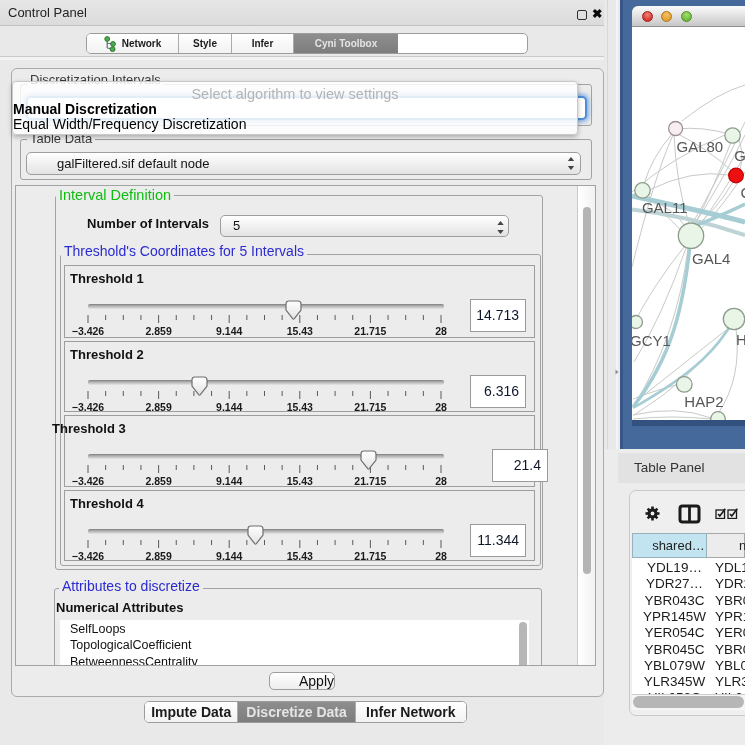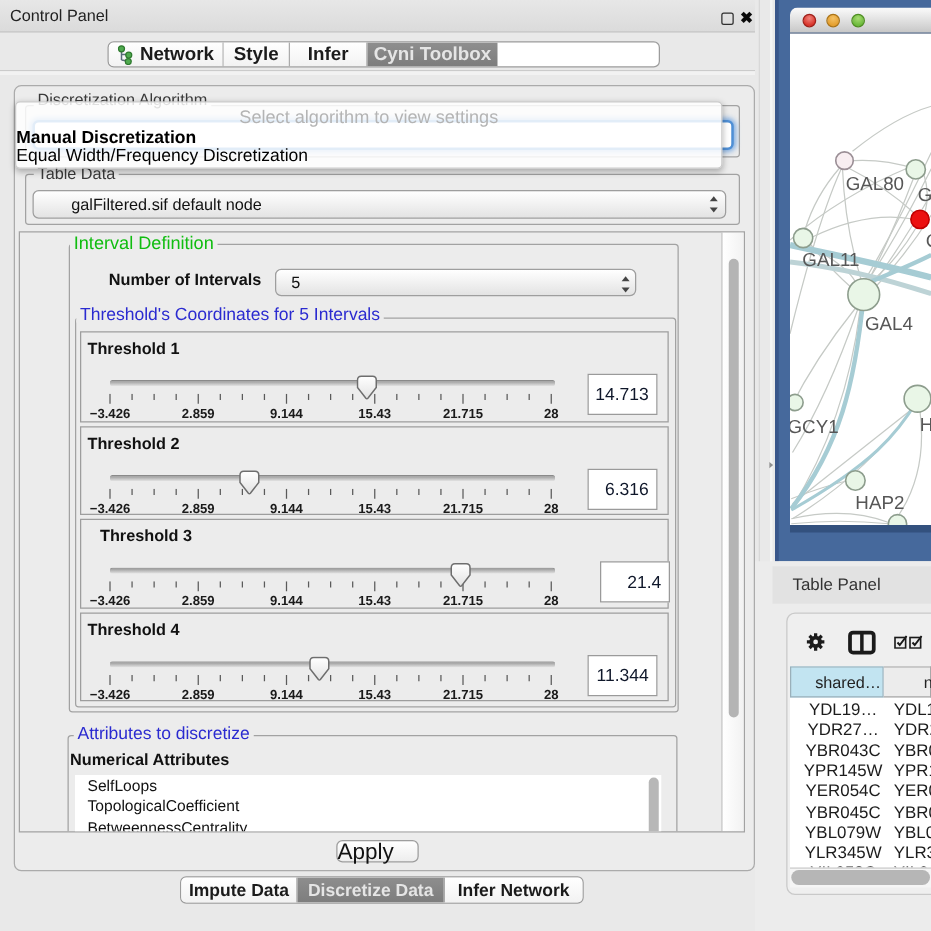--- a/index.html
+++ b/index.html
@@ -4,21 +4,21 @@
 *{margin:0;padding:0;box-sizing:border-box;}
 html,body{width:745px;height:745px;overflow:hidden;}
 body{font-family:"Liberation Sans",sans-serif;background:#e9e9e9;position:relative;}
 .abs{position:absolute;}
 .titlebar{left:0;top:0;width:616px;height:26px;background:linear-gradient(#e7e7e7,#dbdbdb);border-bottom:1px solid #c2c2c2;}
 .titletext{left:8px;top:0;height:26px;line-height:26px;font-size:13px;color:#222;}
 .flticon{left:577px;top:10px;width:10px;height:10px;border:1.8px solid #2e2e2e;border-radius:2px;}
 .closeicon{left:592px;top:6px;font-size:12.5px;font-weight:bold;color:#0a0a0a;}
 
 .seg{height:21px;background:#fff;border:1px solid #9c9c9c;display:flex;overflow:hidden;}
-.seg .s{height:100%;display:flex;align-items:center;justify-content:center;font-size:15px;font-weight:bold;color:#1b1b1b;border-right:1px solid #ababab;background:linear-gradient(#ffffff,#f2f2f2);}
+.seg .s{height:100%;display:flex;align-items:center;justify-content:center;font-size:10px;font-weight:bold;color:#1b1b1b;border-right:1px solid #ababab;background:linear-gradient(#ffffff,#f2f2f2);}
 .seg .s:last-child{border-right:none;}
 .seg .sel{background:linear-gradient(#8e8e8e,#7d7d7d);color:#e5e5e5;}
 .topseg{left:86px;top:33px;width:442px;border-radius:5px;}
 .botseg{left:144px;top:701px;width:323px;border-radius:5px;height:22px;font-size:14px;text-align:center;}
 .botseg .s{font-size:14px;}
 
 .panel{left:11px;top:68px;width:593px;height:629px;background:#ececec;border:1px solid #ababab;border-radius:6px;}
 .group{border:1px solid #a2a2a2;border-radius:3px;}
 .gtitle{position:absolute;background:#ececec;padding:0 3px;font-size:13px;line-height:13px;color:#3a3a3a;}
 
@@ -55,21 +55,21 @@
         <circle cx="8.6" cy="14.2" r="2.4" fill="#4faa4f" stroke="#2f7a2f" stroke-width="1"></circle>
       </svg>Network</div>
     <div class="s" style="width:53px">Style</div>
     <div class="s" style="width:62px">Infer</div>
     <div class="s sel" style="width:104px">Cyni Toolbox</div>
   </div>
 <div class="abs" style="left:0;top:56px;width:616px;height:1px;background:#cbcbcb;"></div>
 <div class="abs" style="left:0;top:57px;width:616px;height:3px;background:#f2f2f2;"></div>
 <div class="abs panel"></div>
 <div class="abs group" style="left:20px;top:84px;width:572px;height:42px;"></div>
-<div class="gtitle" style="left:27px;top:73px;">Discretization Algorithm</div>
+<div class="gtitle" style="left:27px;top:73px;">Discretization Intervals</div>
 <div class="abs" style="left:26px;top:96px;width:561px;height:24px;border-radius:5px;background:#fff;border:2.5px solid #4f8fd5;box-shadow:0 0 4px 1.5px rgba(70,140,220,0.65);"></div>
 <div class="abs group" style="left:20px;top:139px;width:572px;height:41px;"></div>
 <div class="gtitle" style="left:27px;top:132px;">Table Data</div>
 <div class="abs combo" style="left:26px;top:152px;width:555px;height:23px;line-height:21px;padding-left:30px;">galFiltered.sif default node</div>
 <svg class="abs" style="left:566px;top:156px" width="10" height="15" viewBox="0 0 10 15">
     <path d="M5 1 L8.2 5 L1.8 5 Z" fill="#444"></path>
     <path d="M5 14 L8.2 10 L1.8 10 Z" fill="#444"></path>
   </svg>
 <div class="abs scrollpane">
 <div class="abs group" style="left:39px;top:9px;width:488px;height:375px;"></div>
@@ -160,21 +160,21 @@
       <defs>
         <linearGradient id="tg2" x1="0" y1="0" x2="0" y2="1">
           <stop offset="0" stop-color="#ffffff"></stop>
           <stop offset="1" stop-color="#e2e2e2"></stop>
         </linearGradient>
       </defs>
       <path d="M1 4 Q1 1 4 1 L13 1 Q16 1 16 4 L16 10 L9.3 18.6 Q8.5 19.5 7.7 18.6 L1 10 Z" fill="url(#tg2)" stroke="#6e6e6e" stroke-width="1.2"></path>
     </svg>
 <div class="vbox" style="left:454px;top:189px;">6.316</div>
 <div class="thrp" style="left:48px;top:229px;width:471px;height:72px;"></div>
-<div class="thrlab" style="left:64px;top:235px;">Threshold 3</div>
+<div class="thrlab" style="left:36px;top:235px;">Threshold 3</div>
 <div class="track" style="left:72px;top:268px;width:356px;"></div>
 <svg class="abs" style="left:54px;top:279px;" width="400" height="9" viewBox="0 0 400 9">
       <line x1="18.00" y1="0" x2="18.00" y2="8" stroke="#5a5a5a" stroke-width="1"></line>
       <line x1="35.65" y1="0" x2="35.65" y2="5" stroke="#5a5a5a" stroke-width="1"></line>
       <line x1="53.30" y1="0" x2="53.30" y2="5" stroke="#5a5a5a" stroke-width="1"></line>
       <line x1="70.95" y1="0" x2="70.95" y2="5" stroke="#5a5a5a" stroke-width="1"></line>
       <line x1="88.60" y1="0" x2="88.60" y2="8" stroke="#5a5a5a" stroke-width="1"></line>
       <line x1="106.25" y1="0" x2="106.25" y2="5" stroke="#5a5a5a" stroke-width="1"></line>
       <line x1="123.90" y1="0" x2="123.90" y2="5" stroke="#5a5a5a" stroke-width="1"></line>
       <line x1="141.55" y1="0" x2="141.55" y2="5" stroke="#5a5a5a" stroke-width="1"></line>
@@ -200,21 +200,21 @@
 <div class="ticklab" style="left:425.00000000000006px;top:289px;">28</div>
 <svg class="abs" style="left:344.3639343218991px;top:264px;" width="17" height="20" viewBox="0 0 17 20">
       <defs>
         <linearGradient id="tg3" x1="0" y1="0" x2="0" y2="1">
           <stop offset="0" stop-color="#ffffff"></stop>
           <stop offset="1" stop-color="#e2e2e2"></stop>
         </linearGradient>
       </defs>
       <path d="M1 4 Q1 1 4 1 L13 1 Q16 1 16 4 L16 10 L9.3 18.6 Q8.5 19.5 7.7 18.6 L1 10 Z" fill="url(#tg3)" stroke="#6e6e6e" stroke-width="1.2"></path>
     </svg>
-<div class="vbox" style="left:464px;top:263px;">21.4</div>
+<div class="vbox" style="left:476px;top:263px;">21.4</div>
 <div class="thrp" style="left:48px;top:304px;width:471px;height:71px;"></div>
 <div class="thrlab" style="left:54px;top:310px;">Threshold 4</div>
 <div class="track" style="left:72px;top:343px;width:356px;"></div>
 <svg class="abs" style="left:54px;top:354px;" width="400" height="9" viewBox="0 0 400 9">
       <line x1="18.00" y1="0" x2="18.00" y2="8" stroke="#5a5a5a" stroke-width="1"></line>
       <line x1="35.65" y1="0" x2="35.65" y2="5" stroke="#5a5a5a" stroke-width="1"></line>
       <line x1="53.30" y1="0" x2="53.30" y2="5" stroke="#5a5a5a" stroke-width="1"></line>
       <line x1="70.95" y1="0" x2="70.95" y2="5" stroke="#5a5a5a" stroke-width="1"></line>
       <line x1="88.60" y1="0" x2="88.60" y2="8" stroke="#5a5a5a" stroke-width="1"></line>
       <line x1="106.25" y1="0" x2="106.25" y2="5" stroke="#5a5a5a" stroke-width="1"></line>
@@ -254,21 +254,21 @@
 <div class="gtitle" style="left:43px;top:394px;color:#2a2ad0;font-size:14px;">Attributes to discretize</div>
 <div class="abs" style="left:40px;top:414px;font-size:13px;font-weight:bold;color:#111;">Numerical Attributes</div>
 <div class="abs" style="left:44px;top:434px;width:469px;height:60px;background:#fff;"></div>
 <div class="li" style="left:54px;top:436px;">SelfLoops</div>
 <div class="li" style="left:54px;top:452px;">TopologicalCoefficient</div>
 <div class="li" style="left:54px;top:469px;">BetweennessCentrality</div>
 <div class="abs" style="left:503px;top:436px;width:8px;height:58px;background:#b7b7b7;border-radius:4px;"></div>
 <div class="vtrack" style="left:561px;top:0;width:18px;height:479px;"></div>
 <div class="vthumb" style="left:566.5px;top:21px;width:8px;height:367px;"></div>
 </div>
-<div class="abs" style="left:269px;top:672px;width:66px;height:18px;background:linear-gradient(#ffffff,#ededed);border:1px solid #9e9e9e;border-radius:5px;font-size:18px;color:#111;text-align:left;line-height:16px;">Apply</div>
+<div class="abs" style="left:269px;top:672px;width:66px;height:18px;background:linear-gradient(#ffffff,#ededed);border:1px solid #9e9e9e;border-radius:5px;font-size:14px;color:#111;text-align:right;line-height:16px;">Apply</div>
 <div class="abs seg botseg">
     <div class="s" style="width:94px">Impute Data</div>
     <div class="s sel" style="width:118px">Discretize Data</div>
     <div class="s" style="width:111px">Infer Network</div>
   </div>
 <div class="abs popup"></div>
 <div class="abs" style="left:12px;top:86px;width:566px;text-align:center;font-size:14.5px;color:#b4b4b4;">Select algorithm to view settings</div>
 <div class="abs" style="left:13px;top:101px;font-size:14px;font-weight:bold;color:#000;">Manual Discretization</div>
 <div class="abs" style="left:13px;top:116px;font-size:14px;color:#000;">Equal Width/Frequency Discretization</div>
 <div class="abs" style="left:604px;top:0;width:14px;height:745px;background:#e9e9e9;"></div>

